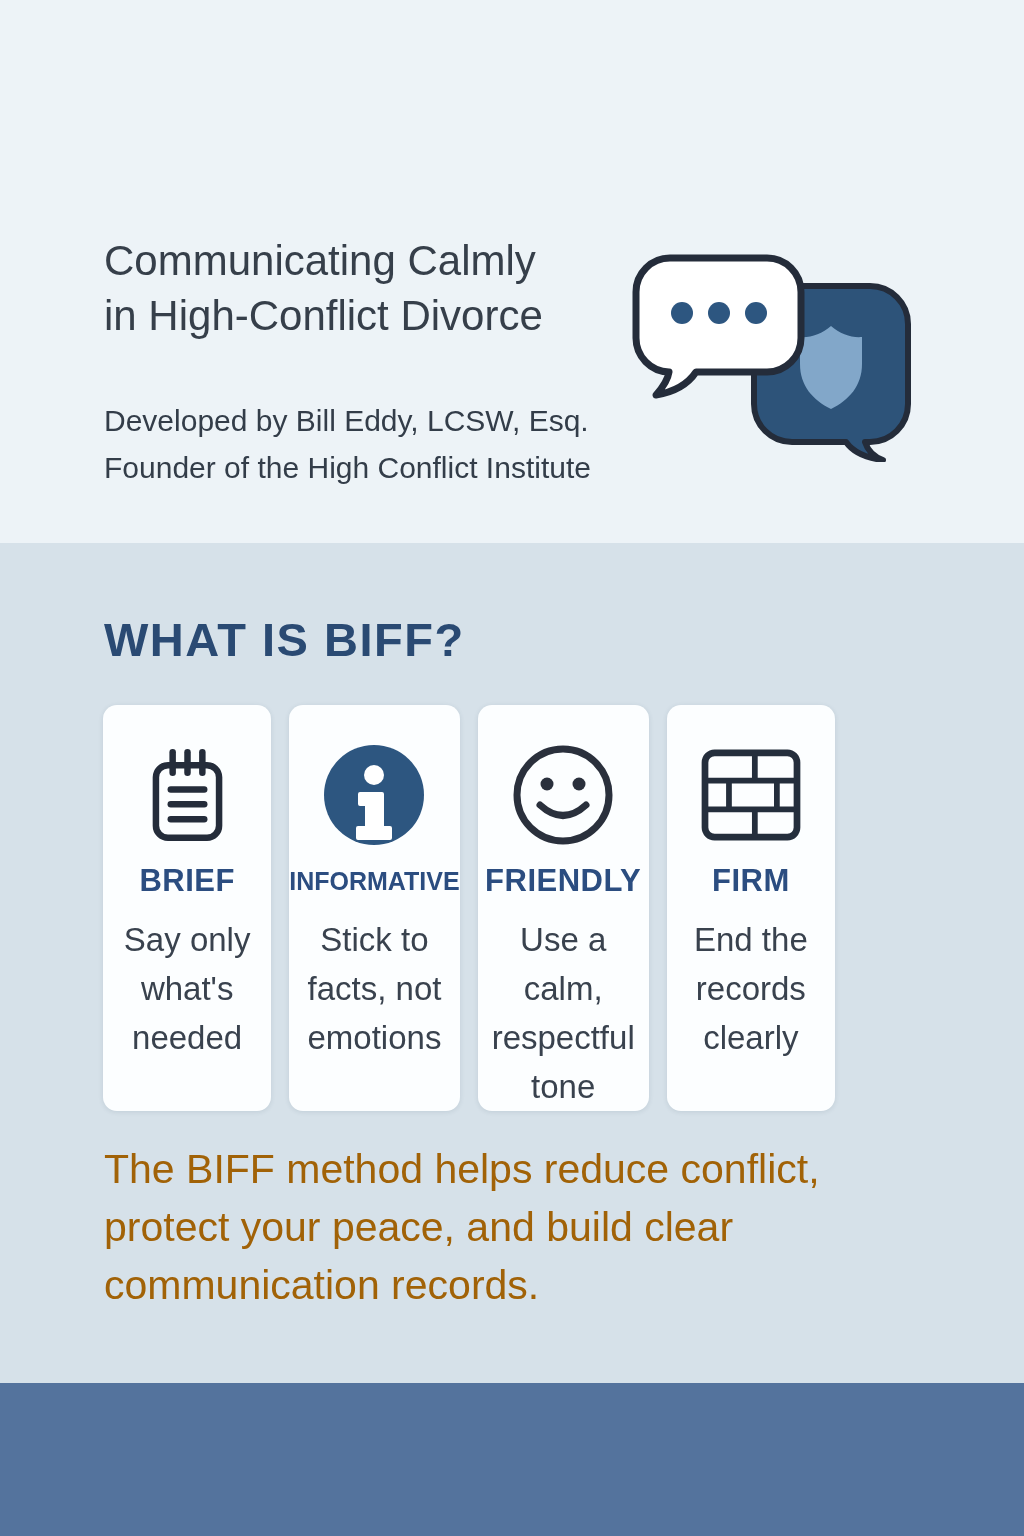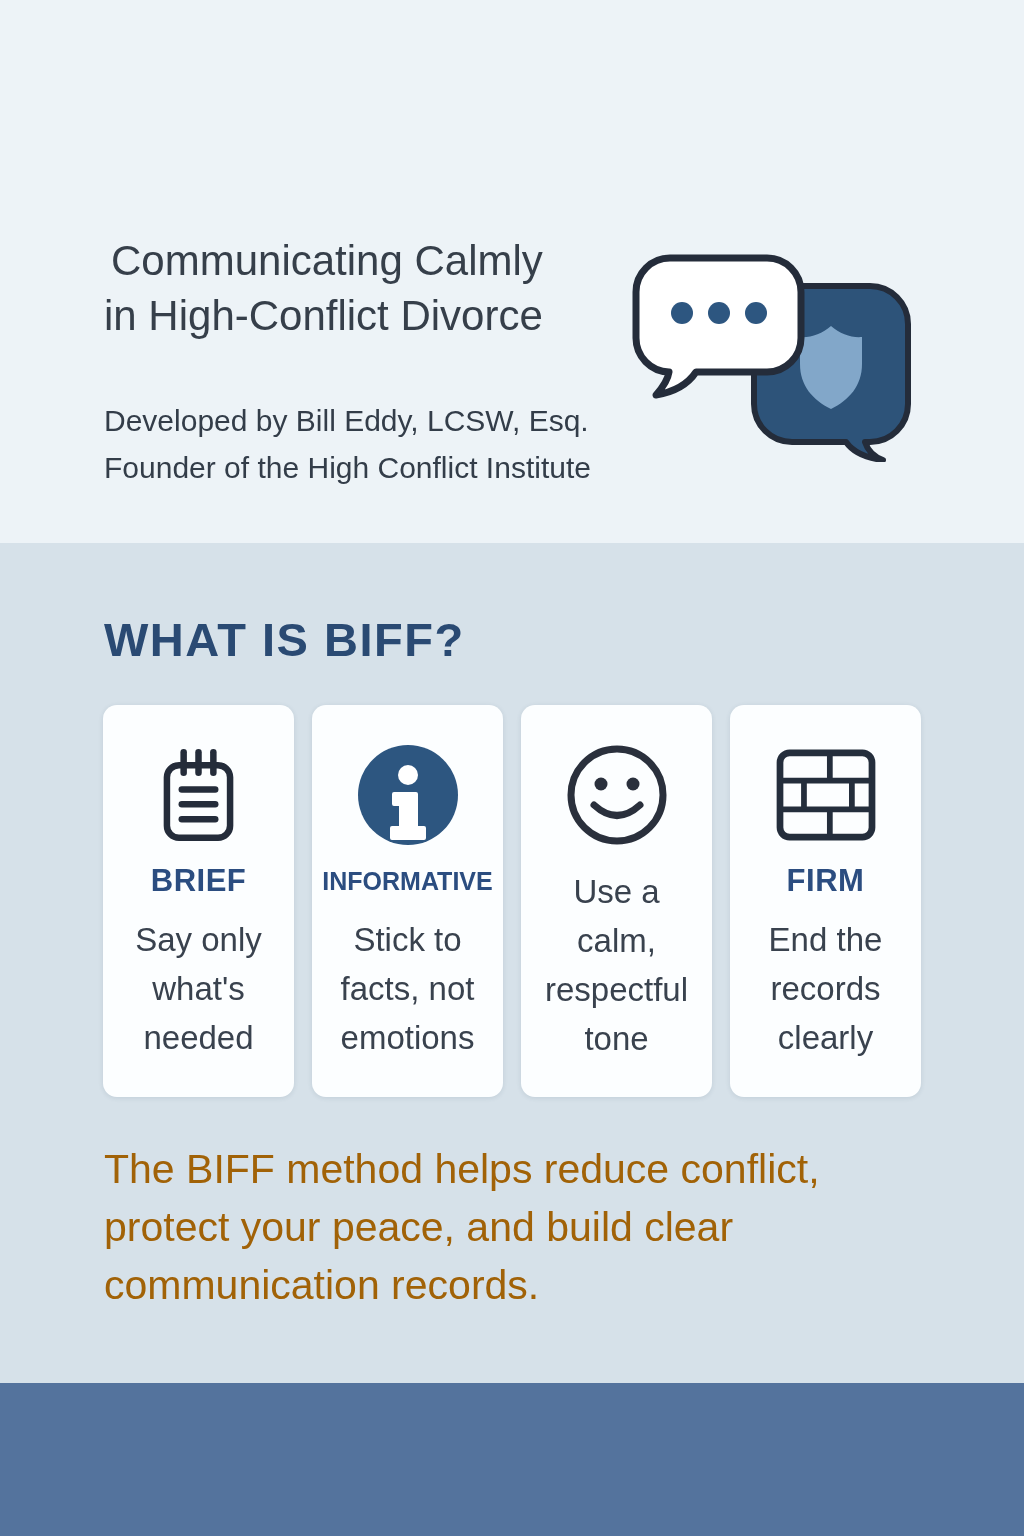--- a/index.html
+++ b/index.html
@@ -36,41 +36,40 @@
     font-size: 86px; line-height: 86px; font-weight: bold;
     letter-spacing: -1px;
     color: #23406a;
   }
   .subtitle {
     position: absolute; left: 104px; top: 233px;
     margin: 0;
     font-size: 42px; line-height: 55px;
     color: #363f4a;
     white-space: pre-line;
-    text-align: right;
   }
   .attribution {
     position: absolute; left: 104px; top: 397px;
     margin: 0;
     font-size: 30px; line-height: 47px;
     color: #333d49;
     white-space: pre-line;
   }
   .hero-icon { position: absolute; left: 618px; top: 246px; width: 300px; height: 216px; }
   
   .section-heading {
     position: absolute; left: 104px; top: 616px;
     margin: 0;
     font-size: 47px; line-height: 47px; font-weight: bold;
     letter-spacing: 1.5px;
     color: #2a4a73;
   }
   .cards {
     position: absolute; left: 103px; top: 705px;
-    width: 818px; height: 392px;
+    width: 732px; height: 392px;
     display: grid;
     grid-template-columns: repeat(4, 1fr);
     gap: 18px;
   }
   .card {
     background: #fcfeff;
     border-radius: 14px;
     box-shadow: 0 1px 5px rgba(40, 62, 92, 0.12);
   }
   .card-icon {
@@ -166,20 +165,21 @@
 
     <article class="card">
       <div class="card-icon">
         <svg width="106" height="106" viewBox="0 0 106 106">
           <circle cx="53" cy="53" r="46" fill="none" stroke="#2a303c" stroke-width="7"></circle>
           <circle cx="37" cy="42" r="6.5" fill="#2a303c"></circle>
           <circle cx="69" cy="42" r="6.5" fill="#2a303c"></circle>
           <path d="M30,63 Q53,84 76,63" fill="none" stroke="#2a303c" stroke-width="7" stroke-linecap="round"></path>
         </svg>
       </div>
+      <h3 class="card-title">FRIENDLY</h3>
       <p class="card-desc">Use a calm, respectful tone</p>
     </article>
 
     <article class="card">
       <div class="card-icon">
         <svg width="100" height="92" viewBox="0 0 104 96">
           <rect x="4" y="4" width="96" height="88" rx="10" fill="none" stroke="#242e3c" stroke-width="7"></rect>
           <line x1="4" y1="33" x2="100" y2="33" stroke="#242e3c" stroke-width="6"></line>
           <line x1="4" y1="63" x2="100" y2="63" stroke="#242e3c" stroke-width="6"></line>
           <line x1="56" y1="4" x2="56" y2="33" stroke="#242e3c" stroke-width="6"></line>

